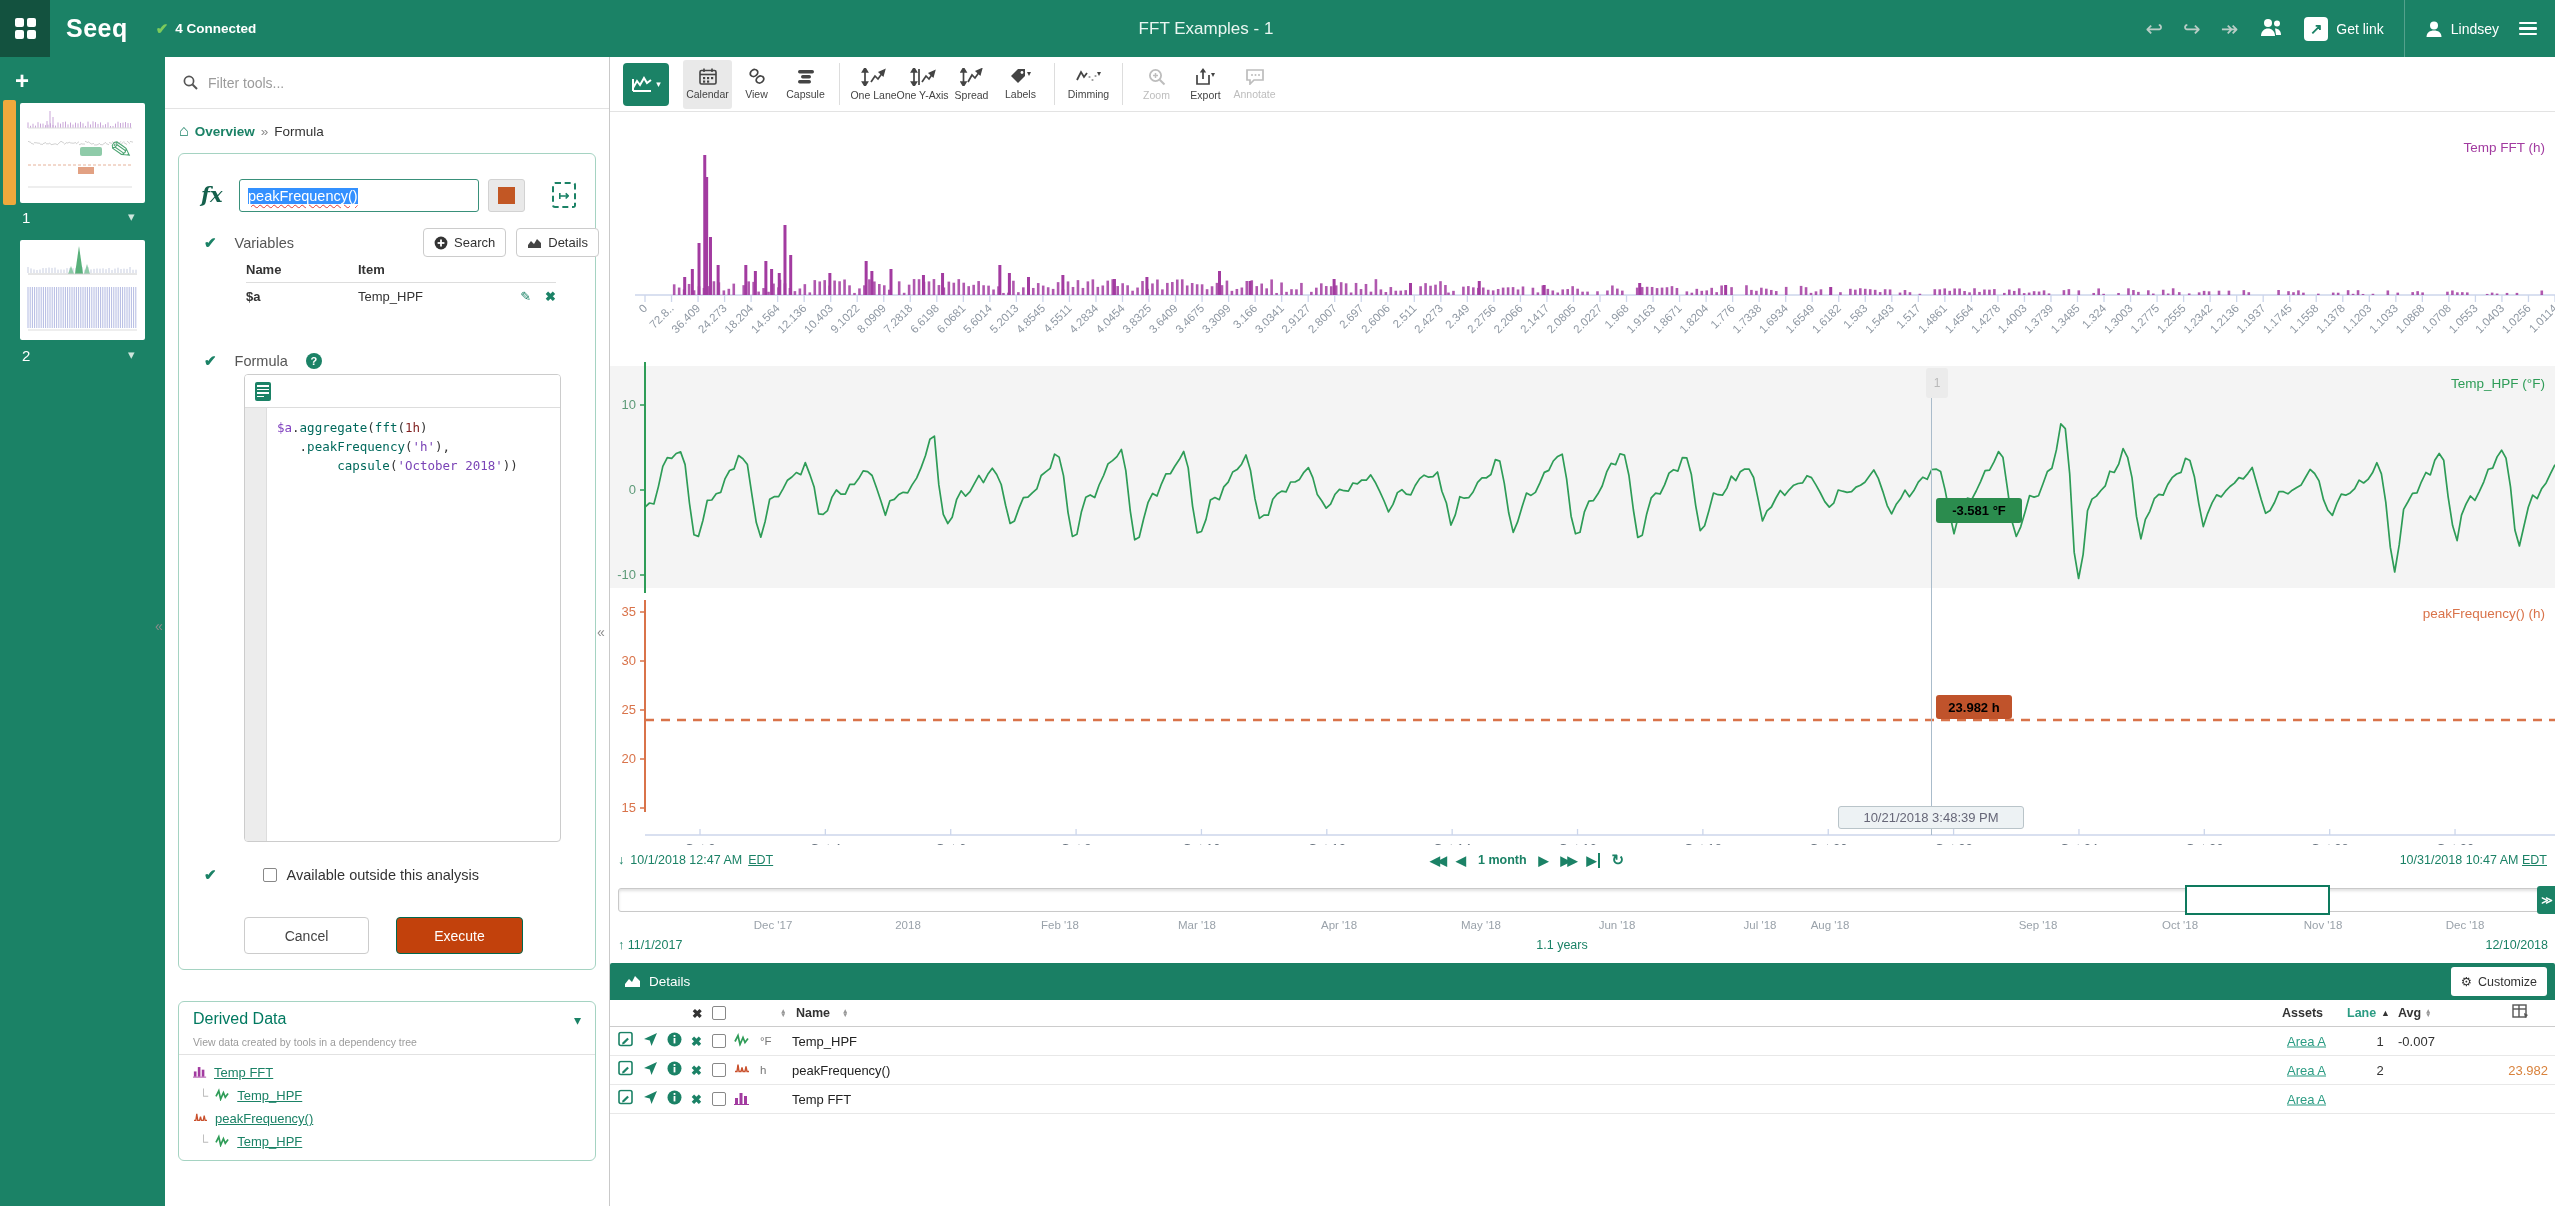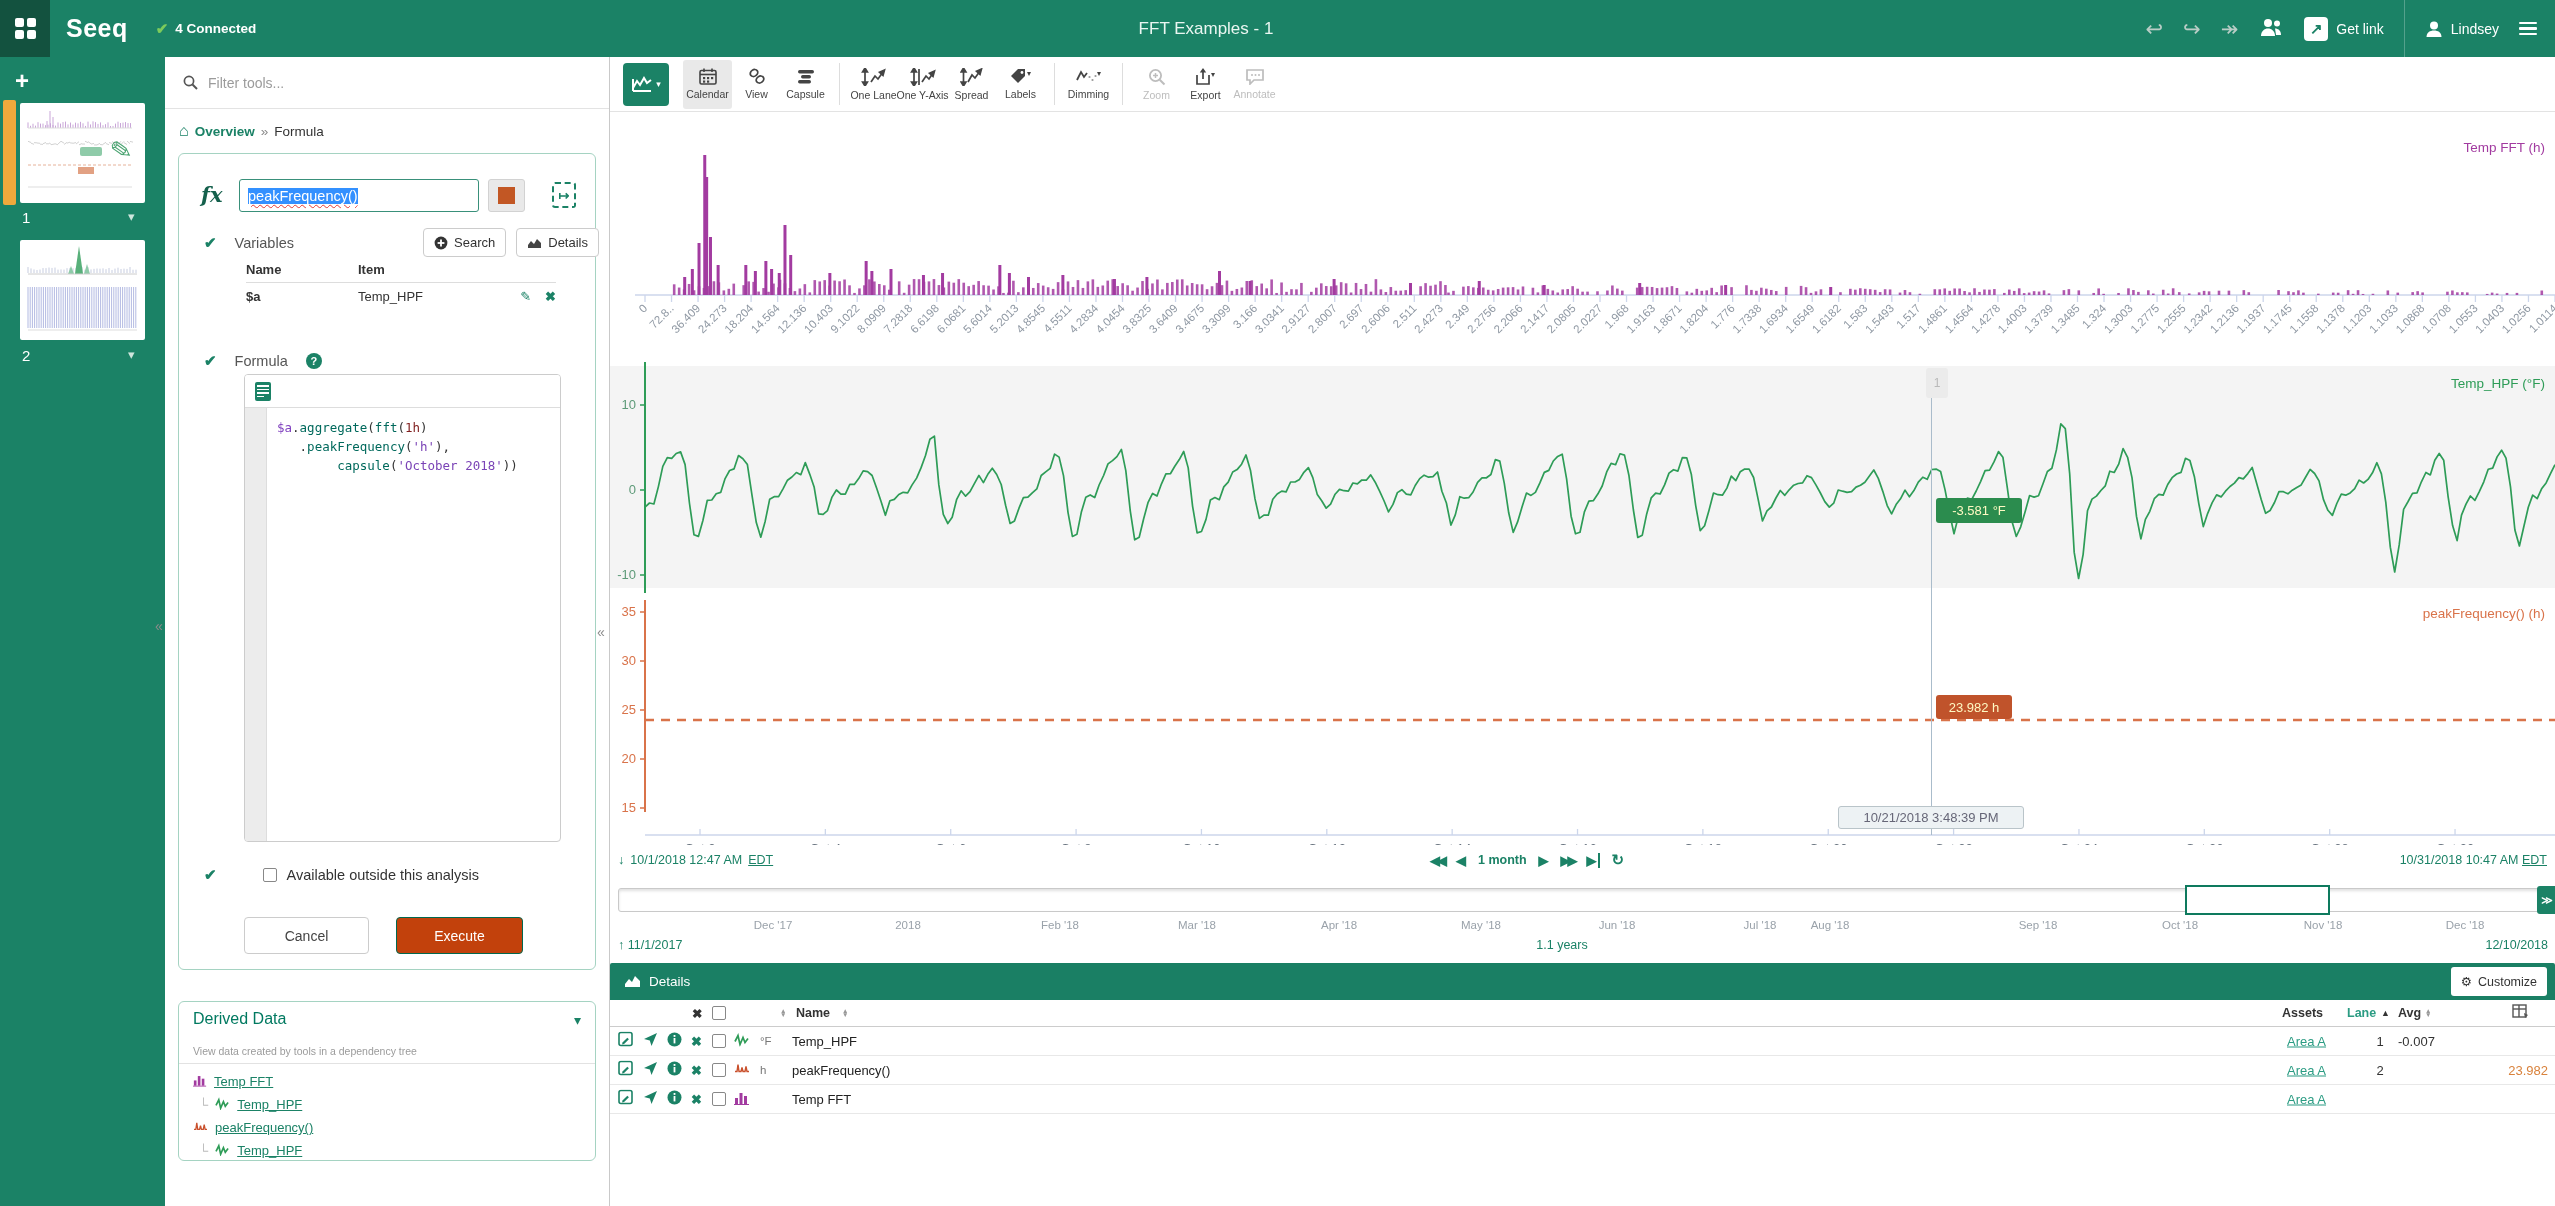--- a/index.html
+++ b/index.html
@@ -63,21 +63,21 @@
   .gutter{width:22px;background:#ececec;border-right:1px solid #ddd}
   .codearea{flex:1;padding:10px 10px;font-family:"DejaVu Sans Mono",monospace;font-size:12.5px;line-height:19px;white-space:pre;color:#333}
   .tok-var{color:#8042BF}.tok-fn{color:#00695C}.tok-num{color:#7f1d1d}.tok-str{color:#7A43B6}
   .cb{width:14px;height:14px;border:1.5px solid #888;border-radius:2px;background:#fff;display:inline-block}
   .btn{border-radius:4px;font-size:14px;display:flex;align-items:center;justify-content:center;cursor:pointer}
   .btn-cancel{position:absolute;left:65px;top:763px;width:125px;height:37px;background:#fff;border:1px solid #ccc;color:#444}
   .btn-exec{position:absolute;left:217px;top:763px;width:127px;height:37px;background:#c2410c;border:1px solid #00684f;color:#fff}
   .derived{margin:31px 13px 0 13px;border:1px solid #A5D3C2;border-radius:6px;height:160px;background:#fff}
   .derived-hd{padding:8px 14px 6px 14px;border-bottom:1px solid #e2e2e2;position:relative}
   .derived-hd .t{color:#007960;font-size:16px}
-  .derived-hd .s{color:#9b9b9b;font-size:10.5px;margin-top:17px}
+  .derived-hd .s{color:#9b9b9b;font-size:10.5px;margin-top:8px}
   .derived-hd .chev{position:absolute;right:14px;top:10px;color:#1B8266;font-size:14px;cursor:pointer}
   .tree{padding:6px 14px;font-size:13px}
   .tree .row{display:flex;align-items:center;gap:7px;height:23px}
   .tree a{color:#1B8266;text-decoration:underline;cursor:pointer}
   .tree .branch{color:#bbb;margin-left:6px}
   
   .main{position:absolute;left:610px;top:57px;width:1945px;height:1149px;background:#fff}
   .chart-toolbar{height:55px;border-bottom:1px solid #e3e3e3;display:flex;align-items:center;padding-left:13px}
   .view-btn{width:46px;height:43px;background:#1B8266;border-radius:4px;display:flex;align-items:center;justify-content:center;gap:3px;color:#fff;cursor:pointer;margin-right:14px}
   .tb-btn{width:49px;height:49px;display:flex;flex-direction:column;align-items:center;justify-content:center;gap:3px;cursor:pointer;border-radius:3px;position:relative}
@@ -85,21 +85,21 @@
   .tb-btn.active{background:#e9e9e9}
   .tb-btn.disabled{cursor:default}
   .tb-btn.disabled .lbl{color:#bdbdbd}
   .tb-btn svg{display:block}
   .tb-sep{width:1px;height:42px;background:#ddd;margin:0 9px}
   .caret{font-size:9px;color:#444}
   .charts{position:absolute;left:0;top:55px;width:1945px;height:733px}
   .series-label{position:absolute;font-size:13.5px;text-align:right;right:10px}
   .cursor-line{position:absolute;left:1321px;top:256px;width:1px;height:467px;background:#aabccb}
   .lane-handle{position:absolute;left:1316px;top:256px;width:22px;height:30px;background:#ebebeb;border-radius:3px;color:#b9b9b9;font-size:12px;display:flex;align-items:center;justify-content:center}
-  .badge{position:absolute;color:#fef9c3;font-size:13px;border-radius:3px;display:flex;align-items:center;justify-content:center;font-weight:normal}
+  .badge{position:absolute;color:#000000;font-size:13px;border-radius:3px;display:flex;align-items:center;justify-content:center;font-weight:bold}
   .badge-green{left:1326px;top:386px;width:86px;height:25px;background:#2B8C4E}
   .badge-orange{left:1326px;top:583px;width:76px;height:24px;background:#C0532B}
   .cursor-tip{position:absolute;left:1228px;top:694px;width:186px;height:23px;background:#edf2f4;border:1px solid #b9c4c9;border-radius:3px;color:#667;font-size:13px;display:flex;align-items:center;justify-content:center}
   .nav-row{position:absolute;left:0;top:788px;width:1945px;height:37px;font-size:12.5px;color:#1B8266}
   .nav-left{position:absolute;left:8px;top:8px;display:flex;align-items:center;gap:6px}
   .nav-center{position:absolute;left:820px;top:6px;display:flex;align-items:center;gap:12px;font-weight:bold}
   .nav-center .ico{cursor:pointer;font-size:13px;letter-spacing:-3px}
   .nav-right{position:absolute;right:8px;top:8px}
   .u{text-decoration:underline}
   .timeline-bar{position:absolute;left:8px;top:831px;width:1922px;height:24px;background:#fff;border:1px solid #c9c9c9;border-radius:3px;box-shadow:inset 0 2px 3px rgba(0,0,0,.12)}

